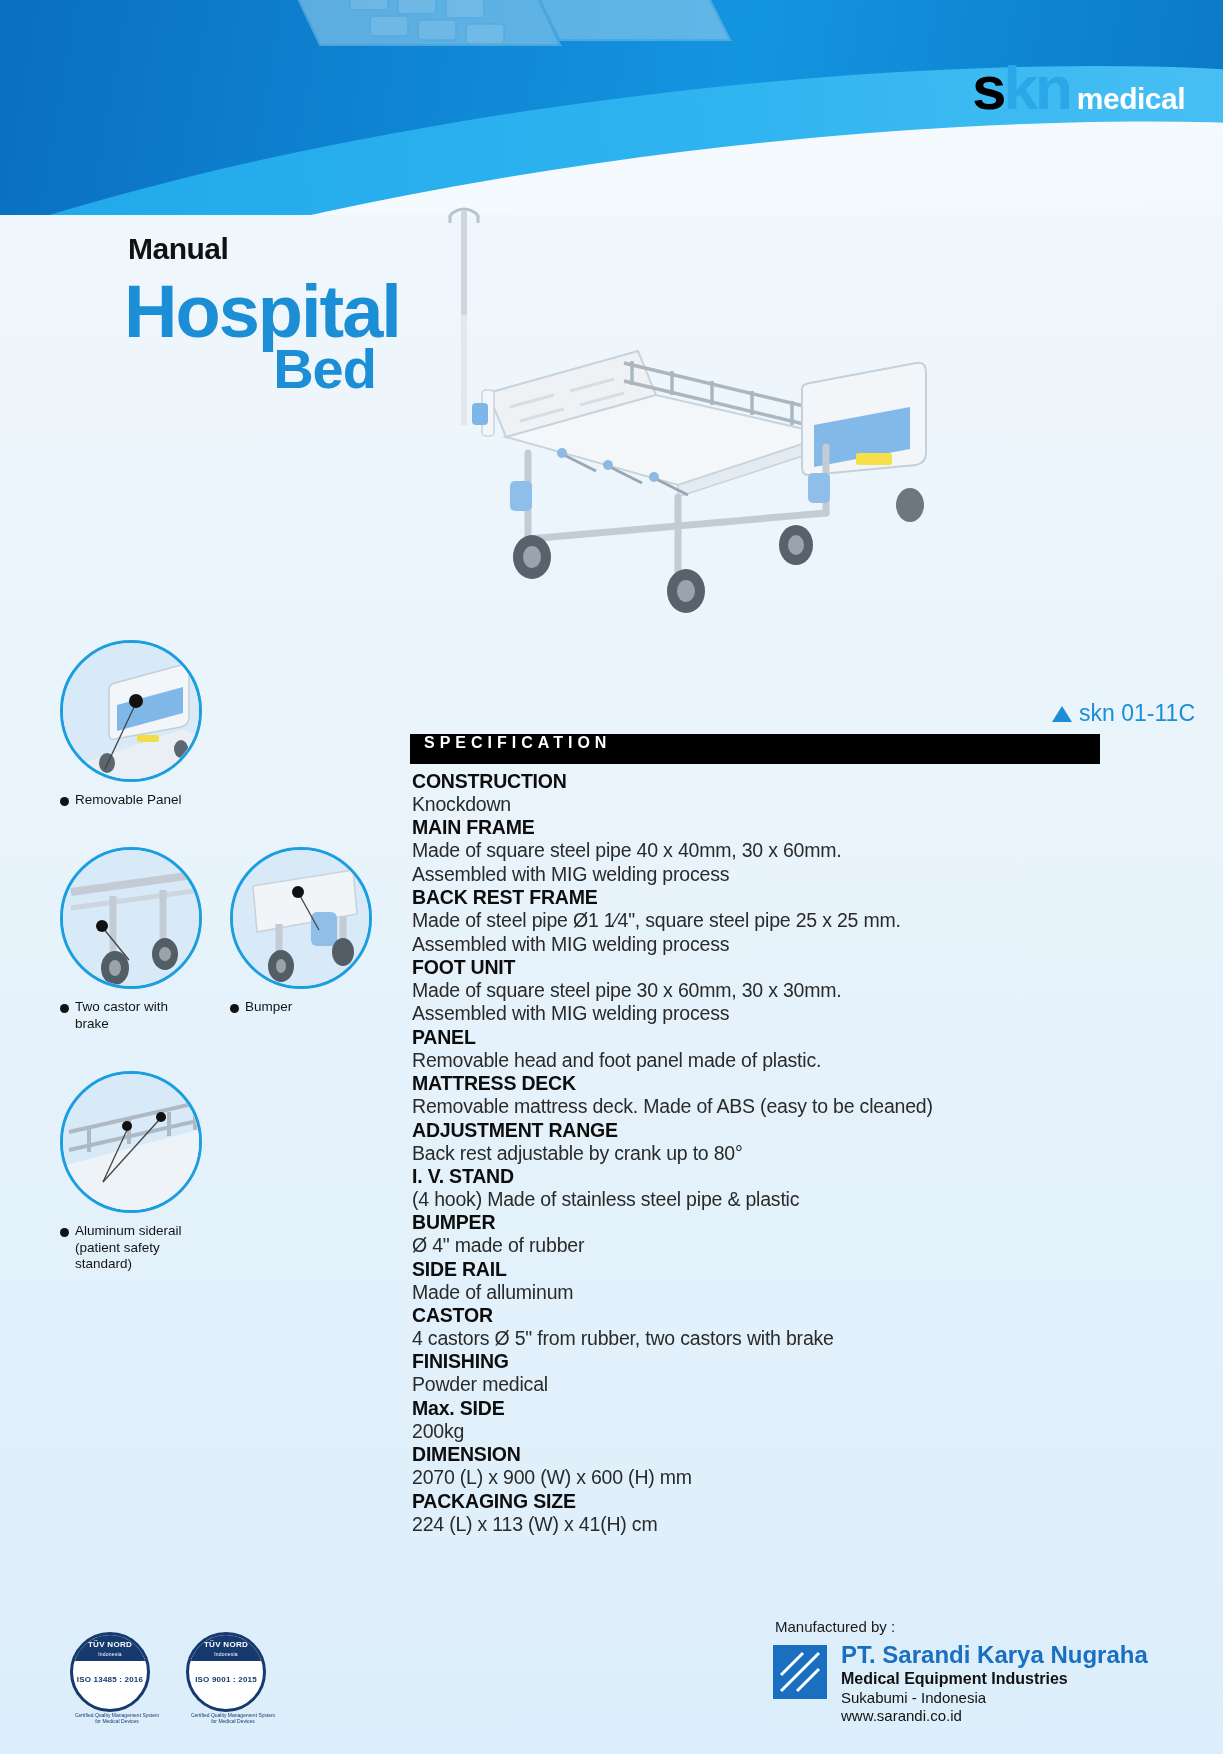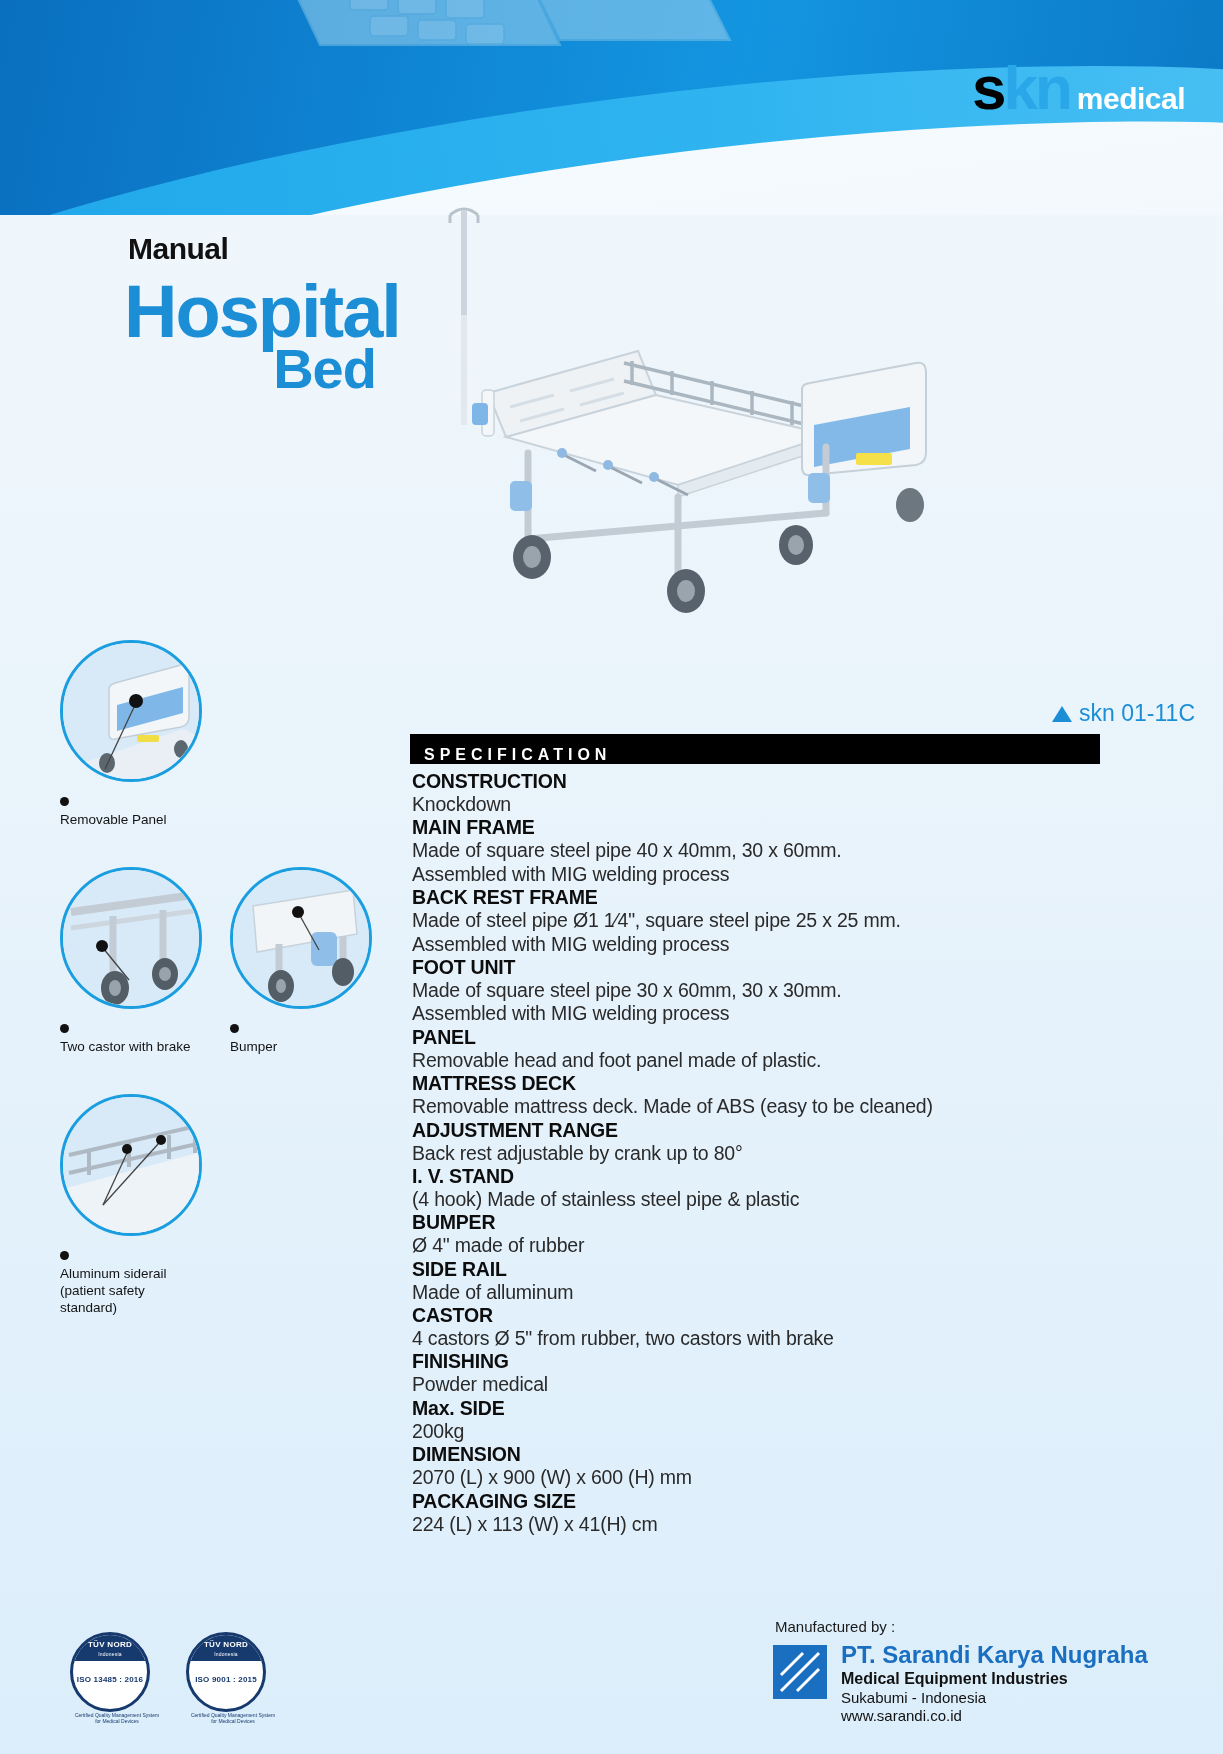--- a/index.html
+++ b/index.html
@@ -92,21 +92,21 @@
     border-left: 10px solid transparent;
     border-right: 10px solid transparent;
     border-bottom: 16px solid #1b8ed6;
   }
 
   
   .spec-bar {
     position: absolute; left: 410px; top: 734px;
     width: 690px; height: 30px;
     background: #000000;
-    display: flex; align-items: flex-end;
+    display: flex; align-items: flex-start;
   }
   .spec-bar-label {
     color: #ffffff; font-size: 16px; font-weight: bold;
     letter-spacing: 5px; margin-left: 14px;
   }
   .spec-body {
     position: absolute; left: 412px; top: 770px;
     width: 690px;
   }
   .spec-h {
@@ -124,21 +124,20 @@
   .thumb-cell { width: 142px; }
   .circle {
     width: 142px; height: 142px; border-radius: 50%;
     border: 3px solid #1b9ee0;
     background: #cfe6f7;
     overflow: hidden; position: relative;
   }
   .caption {
     display: flex; align-items: flex-start; gap: 6px;
     margin-top: 10px;
-    flex-direction: column;
   }
   .cap-dot {
     width: 9px; height: 9px; border-radius: 50%;
     background: #111; flex: 0 0 auto; margin-top: 5px;
   }
   .cap-text {
     font-size: 13.5px; color: #141414; line-height: 1.25;
     white-space: pre-line;
   }
 

